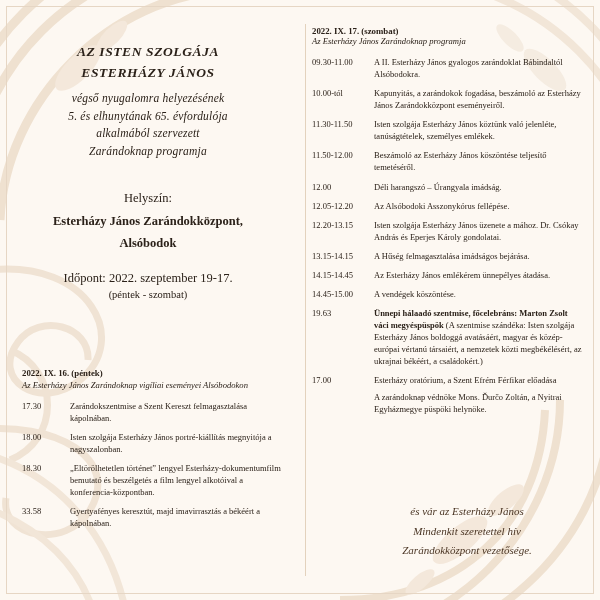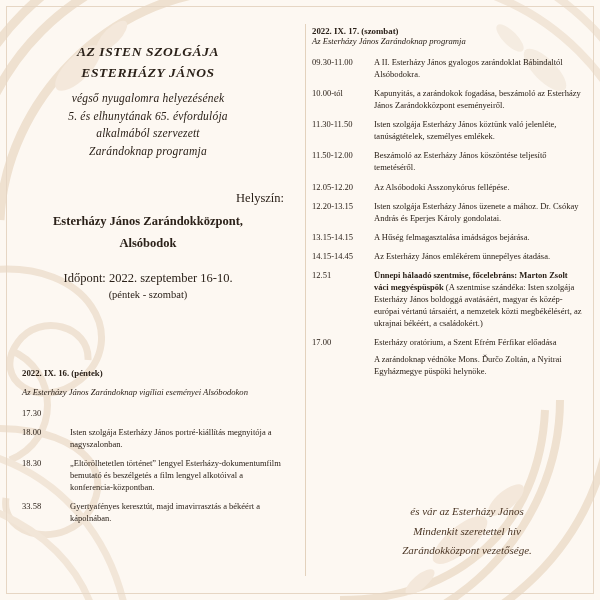--- a/index.html
+++ b/index.html
@@ -78,40 +78,39 @@
     letter-spacing: 0.2px;
   }
 
   .venue-block {
     text-align: center;
     margin-top: 26px;
     line-height: 1.8;
   }
   .venue-label {
     font-size: 12.5px;
-    text-align: right;
   }
   .venue-name {
     font-weight: bold;
     font-size: 12.5px;
   }
   .date-line {
     margin-top: 16px;
     text-align: center;
     font-size: 12.5px;
   }
   .date-note {
     text-align: center;
     font-size: 10.5px;
     margin-top: 3px;
   }
   .sched-head {
     font-weight: bold;
     font-size: 8.8px;
-    margin-bottom: 9px;
+    margin-bottom: 2px;
   }
   .sched-sub {
     font-style: italic;
     font-size: 8.6px;
     line-height: 1.35;
     margin-bottom: 8px;
   }
   .row {
     display: flex;
     margin-bottom: 7px;
@@ -235,29 +234,30 @@
       <div class="title-sub">alkalmából szervezett</div>
       <div class="title-sub">Zarándoknap programja</div>
     </div>
 
     <div class="venue-block">
       <div class="venue-label">Helyszín:</div>
       <div class="venue-name">Esterházy János Zarándokközpont,</div>
       <div class="venue-name">Alsóbodok</div>
     </div>
 
-    <div class="date-line">Időpont: 2022. szeptember 16-10.</div>
+    <div class="date-line">Időpont: 2022. szeptember 19-17.</div>
     <div class="date-note">(péntek - szombat)</div>
 
     <div class="left-sched">
       <div class="sched-head">2022. IX. 16. (péntek)</div>
       <div class="sched-sub">Az Esterházy János Zarándoknap vigíliai eseményei Alsóbodokon</div>
 
       <div class="row">
         <div class="t">17.30</div>
+        <div class="d">Zarándokszentmise a Szent Kereszt felmagasztalása kápolnában.</div>
       </div>
       <div class="row">
         <div class="t">18.00</div>
         <div class="d">Isten szolgája Esterházy János portré-kiállítás megnyitója a nagyszalonban.</div>
       </div>
       <div class="row">
         <div class="t">18.30</div>
         <div class="d">„Eltörölhetetlen történet” lengyel Esterházy-dokumentumfilm bemutató és beszélgetés a film lengyel alkotóival a konferencia-központban.</div>
       </div>
       <div class="row">
@@ -284,38 +284,46 @@
       </div>
       <div class="row">
         <div class="t">11.30-11.50</div>
         <div class="d">Isten szolgája Esterházy János köztünk való jelenléte, tanúságtételek, személyes emlékek.</div>
       </div>
       <div class="row">
         <div class="t">11.50-12.00</div>
         <div class="d">Beszámoló az Esterházy János köszöntése teljesítő temetéséről.</div>
       </div>
       <div class="row">
+        <div class="t">12.00</div>
+        <div class="d">Déli harangszó – Úrangyala imádság.</div>
+      </div>
+      <div class="row">
         <div class="t">12.05-12.20</div>
         <div class="d">Az Alsóbodoki Asszonykórus fellépése.</div>
       </div>
       <div class="row">
         <div class="t">12.20-13.15</div>
         <div class="d">Isten szolgája Esterházy János üzenete a mához. Dr. Csókay András és Eperjes Károly gondolatai.</div>
       </div>
       <div class="row">
         <div class="t">13.15-14.15</div>
         <div class="d">A Hűség felmagasztalása imádságos bejárása.</div>
       </div>
       <div class="row">
         <div class="t">14.15-14.45</div>
         <div class="d">Az Esterházy János emlékérem ünnepélyes átadása.</div>
       </div>
+      <div class="row">
+        <div class="t">14.45-15.00</div>
+        <div class="d">A vendégek köszöntése.</div>
+      </div>
 
       <div class="row highlight">
-        <div class="t">12.51</div>
+        <div class="t">19.63</div>
         <div class="d">
           <span>Ünnepi hálaadó szentmise, főcelebráns: Marton Zsolt váci megyéspüspök</span>
           <span class="note">(A szentmise szándéka: Isten szolgája Esterházy János boldoggá avatásáért, magyar és közép-európai vértanú társaiért, a nemzetek közti megbékélésért, az ukrajnai békéért, a családokért.)</span>
         </div>
       </div>
 
       <div class="row">
         <div class="t">17.00</div>
         <div class="d">
           <span>Esterházy oratórium, a Szent Efrém Férfikar előadása</span>

